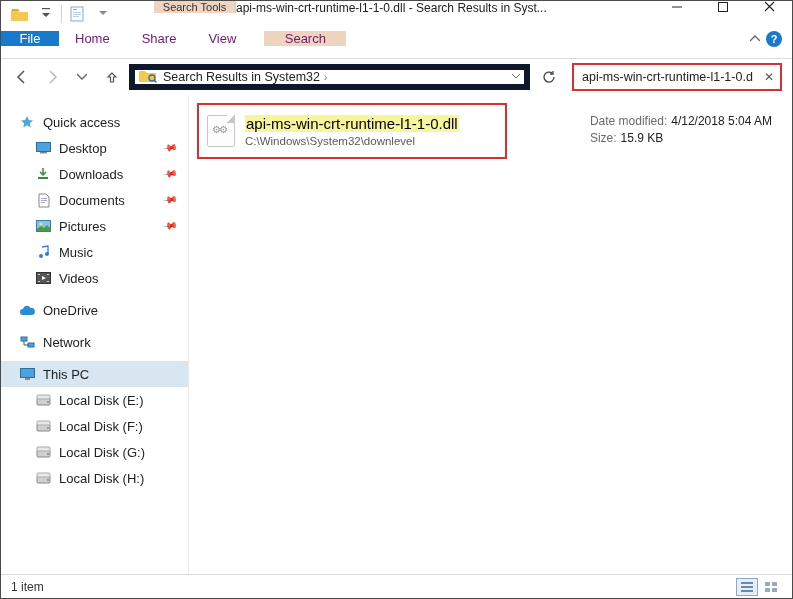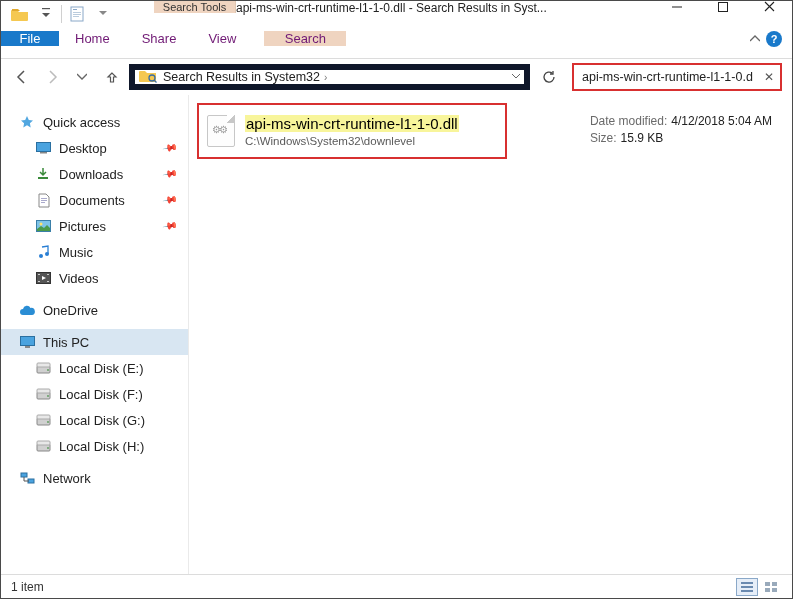--- a/index.html
+++ b/index.html
@@ -278,81 +278,81 @@
           <span class="nav-icon">
               <svg width="16" height="11" viewBox="0 0 16 11">
                 <path d="M4 10a3 3 0 0 1 0-6 4 4 0 0 1 7.5-1A3 3 0 0 1 13 10z" fill="#2a8dd4"></path>
               </svg>
             </span>
           <span>OneDrive</span>
         </div>
       </div>
 
       <div class="nav-group">
-        <div class="nav-item sel">
-          <span class="nav-icon">
-              <svg width="15" height="13" viewBox="0 0 15 13">
-                <rect x="0.5" y="0.5" width="14" height="9" fill="#4aa3df" stroke="#2a6fa0"></rect>
-                <rect x="5" y="10" width="5" height="2" fill="#888"></rect>
-              </svg>
-            </span>
-          <span>This PC</span>
-        </div>
-        <div class="nav-item sub">
-          <span class="nav-icon">
-              <svg width="15" height="12" viewBox="0 0 15 12">
-                <rect x="1" y="4" width="13" height="7" rx="1" fill="#d0d0d0" stroke="#888"></rect>
-                <rect x="1" y="1" width="13" height="4" rx="1" fill="#e8e8e8" stroke="#aaa"></rect>
-                <circle cx="12" cy="8" r="0.9" fill="#5a9a5a"></circle>
-              </svg>
-            </span>
-          <span>Local Disk (E:)</span>
-        </div>
-        <div class="nav-item sub">
-          <span class="nav-icon">
-              <svg width="15" height="12" viewBox="0 0 15 12">
-                <rect x="1" y="4" width="13" height="7" rx="1" fill="#d0d0d0" stroke="#888"></rect>
-                <rect x="1" y="1" width="13" height="4" rx="1" fill="#e8e8e8" stroke="#aaa"></rect>
-                <circle cx="12" cy="8" r="0.9" fill="#5a9a5a"></circle>
-              </svg>
-            </span>
-          <span>Local Disk (F:)</span>
-        </div>
-        <div class="nav-item sub">
-          <span class="nav-icon">
-              <svg width="15" height="12" viewBox="0 0 15 12">
-                <rect x="1" y="4" width="13" height="7" rx="1" fill="#d0d0d0" stroke="#888"></rect>
-                <rect x="1" y="1" width="13" height="4" rx="1" fill="#e8e8e8" stroke="#aaa"></rect>
-                <circle cx="12" cy="8" r="0.9" fill="#5a9a5a"></circle>
-              </svg>
-            </span>
-          <span>Local Disk (G:)</span>
-        </div>
-        <div class="nav-item sub">
-          <span class="nav-icon">
-              <svg width="15" height="12" viewBox="0 0 15 12">
-                <rect x="1" y="4" width="13" height="7" rx="1" fill="#d0d0d0" stroke="#888"></rect>
-                <rect x="1" y="1" width="13" height="4" rx="1" fill="#e8e8e8" stroke="#aaa"></rect>
-                <circle cx="12" cy="8" r="0.9" fill="#5a9a5a"></circle>
-              </svg>
-            </span>
-          <span>Local Disk (H:)</span>
-        </div>
-      </div>
-
-      <div class="nav-group">
         <div class="nav-item">
           <span class="nav-icon">
               <svg width="15" height="13" viewBox="0 0 15 13">
                 <rect x="1" y="1" width="6" height="4" fill="#4aa3df" stroke="#2a6fa0"></rect>
                 <rect x="8" y="7" width="6" height="4" fill="#4aa3df" stroke="#2a6fa0"></rect>
                 <path d="M4 5v4h5" stroke="#555" fill="none"></path>
               </svg>
             </span>
           <span>Network</span>
+        </div>
+      </div>
+
+      <div class="nav-group">
+        <div class="nav-item sel">
+          <span class="nav-icon">
+              <svg width="15" height="13" viewBox="0 0 15 13">
+                <rect x="0.5" y="0.5" width="14" height="9" fill="#4aa3df" stroke="#2a6fa0"></rect>
+                <rect x="5" y="10" width="5" height="2" fill="#888"></rect>
+              </svg>
+            </span>
+          <span>This PC</span>
+        </div>
+        <div class="nav-item sub">
+          <span class="nav-icon">
+              <svg width="15" height="12" viewBox="0 0 15 12">
+                <rect x="1" y="4" width="13" height="7" rx="1" fill="#d0d0d0" stroke="#888"></rect>
+                <rect x="1" y="1" width="13" height="4" rx="1" fill="#e8e8e8" stroke="#aaa"></rect>
+                <circle cx="12" cy="8" r="0.9" fill="#5a9a5a"></circle>
+              </svg>
+            </span>
+          <span>Local Disk (E:)</span>
+        </div>
+        <div class="nav-item sub">
+          <span class="nav-icon">
+              <svg width="15" height="12" viewBox="0 0 15 12">
+                <rect x="1" y="4" width="13" height="7" rx="1" fill="#d0d0d0" stroke="#888"></rect>
+                <rect x="1" y="1" width="13" height="4" rx="1" fill="#e8e8e8" stroke="#aaa"></rect>
+                <circle cx="12" cy="8" r="0.9" fill="#5a9a5a"></circle>
+              </svg>
+            </span>
+          <span>Local Disk (F:)</span>
+        </div>
+        <div class="nav-item sub">
+          <span class="nav-icon">
+              <svg width="15" height="12" viewBox="0 0 15 12">
+                <rect x="1" y="4" width="13" height="7" rx="1" fill="#d0d0d0" stroke="#888"></rect>
+                <rect x="1" y="1" width="13" height="4" rx="1" fill="#e8e8e8" stroke="#aaa"></rect>
+                <circle cx="12" cy="8" r="0.9" fill="#5a9a5a"></circle>
+              </svg>
+            </span>
+          <span>Local Disk (G:)</span>
+        </div>
+        <div class="nav-item sub">
+          <span class="nav-icon">
+              <svg width="15" height="12" viewBox="0 0 15 12">
+                <rect x="1" y="4" width="13" height="7" rx="1" fill="#d0d0d0" stroke="#888"></rect>
+                <rect x="1" y="1" width="13" height="4" rx="1" fill="#e8e8e8" stroke="#aaa"></rect>
+                <circle cx="12" cy="8" r="0.9" fill="#5a9a5a"></circle>
+              </svg>
+            </span>
+          <span>Local Disk (H:)</span>
         </div>
       </div>
 
     </div>
 
     <div class="content">
       <div class="result-box">
         <div class="result-icon">
           <span class="gears">⚙⚙</span>
         </div>

